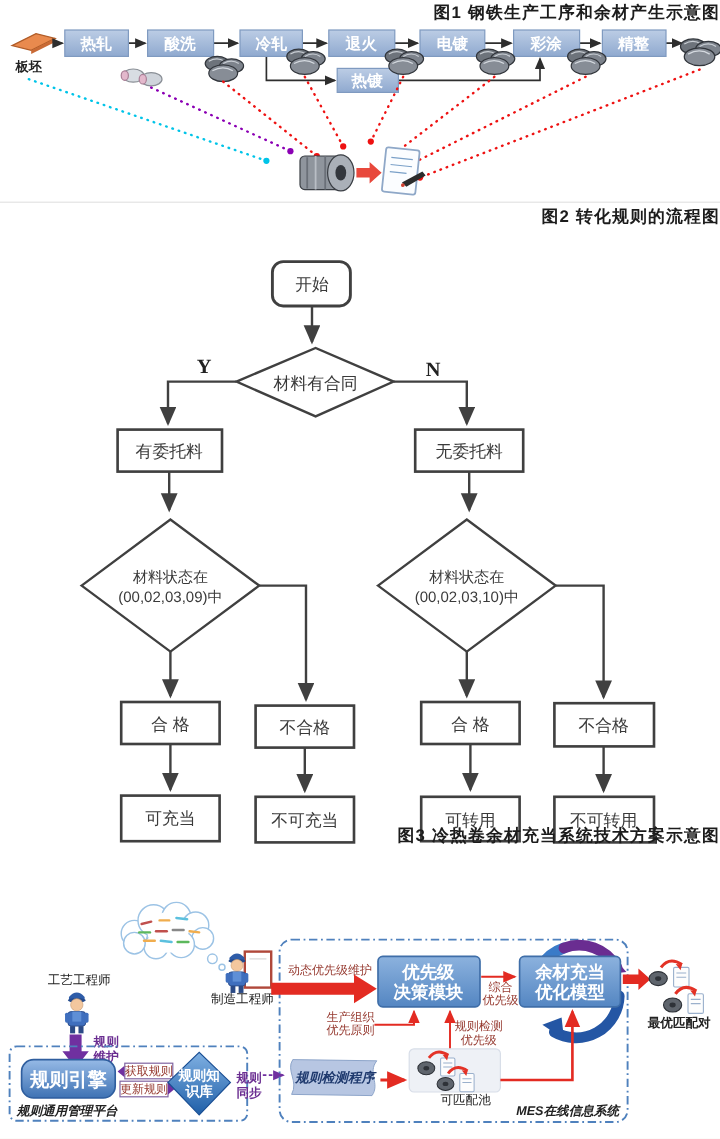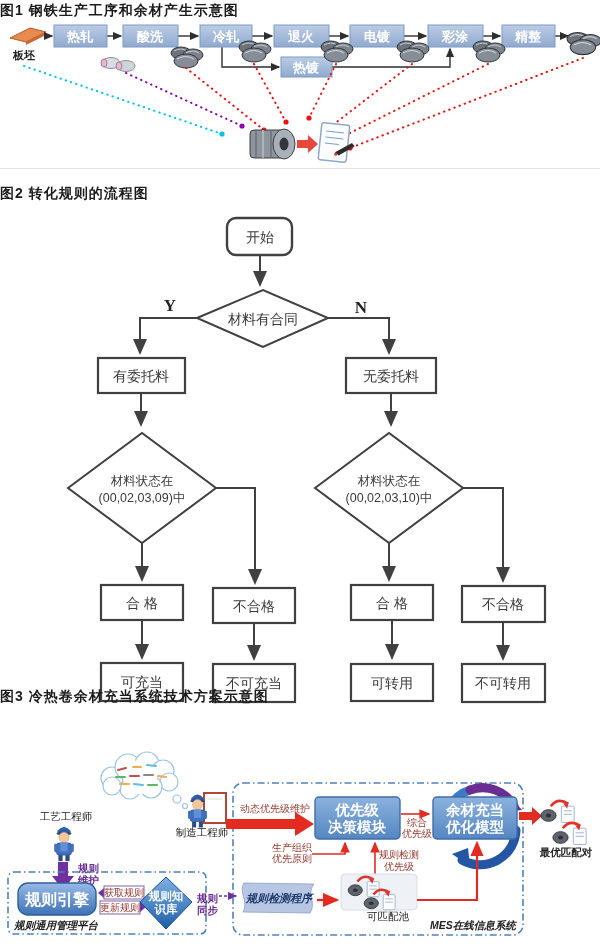--- a/index.html
+++ b/index.html
@@ -1,18 +1,18 @@
 <!DOCTYPE html>
 <html><head>
 <meta charset="utf-8">
 <style>
   html,body{margin:0;padding:0;}
   body{font-family:"Liberation Sans",sans-serif;background:#f6f4f0;}
   #page{position:relative;width:600px;height:949px;background:#ffffff;overflow:hidden;margin:0 auto;}
-  .fig-title{position:absolute;left:0;width:600px;text-align:left;color:#1c1c1c;
+  .fig-title{position:absolute;left:0;width:600px;text-align:right;color:#1c1c1c;
              font-size:14px;letter-spacing:1px;font-weight:600;}
   svg.fig{position:absolute;left:0;}
   .divider{position:absolute;left:0;width:600px;height:1px;background:#e3e3e3;}
   
   .bx-label{fill:#ffffff;font-weight:bold;font-size:13px;}
   .fc-text{fill:#3a3a3a;font-size:14px;}
   .fc-small{fill:#3a3a3a;font-size:12.5px;}
   .yn{fill:#222;font-family:"Liberation Serif",serif;font-weight:bold;font-size:17px;}
   .mod-label{fill:#ffffff;font-weight:bold;font-size:14.5px;}
   .eng-label{fill:#ffffff;font-weight:bold;font-size:16px;}
@@ -200,21 +200,21 @@
     <line x1="325" y1="114" x2="343" y2="114" stroke="#7aa0c8" stroke-width="1"></line>
     <line x1="325" y1="120" x2="343" y2="120" stroke="#7aa0c8" stroke-width="1"></line>
     <line x1="325" y1="126" x2="339" y2="126" stroke="#7aa0c8" stroke-width="1"></line>
     <polygon points="336,134 352,123 355,126 340,137" fill="#2c2c2c"></polygon>
     <circle cx="337" cy="136" r="1.6" fill="#d04030"></circle>
   </g>
 </svg>
 
 <div class="divider" style="top:168px"></div>
 
-<div class="fig-title" style="top:185px">图2 转化规则的流程图</div>
+<div class="fig-title" style="top:172px">图2 转化规则的流程图</div>
 
 <svg class="fig" style="top:205px" width="600" height="515" viewBox="0 0 600 515">
   <g fill="none" stroke="#404040" stroke-width="2">
     <line x1="260" y1="50" x2="260" y2="80" marker-end="url(#mDark)"></line>
     <polyline points="197,113 140,113 140,148" marker-end="url(#mDark)"></polyline>
     <polyline points="328,113 389,113 389,148" marker-end="url(#mDark)"></polyline>
     <line x1="141" y1="188" x2="141" y2="220" marker-end="url(#mDark)"></line>
     <line x1="391" y1="188" x2="391" y2="220" marker-end="url(#mDark)"></line>
     <line x1="142" y1="338" x2="142" y2="375" marker-end="url(#mDark)"></line>
     <polyline points="216,283 255,283 255,378" marker-end="url(#mDark)"></polyline>

